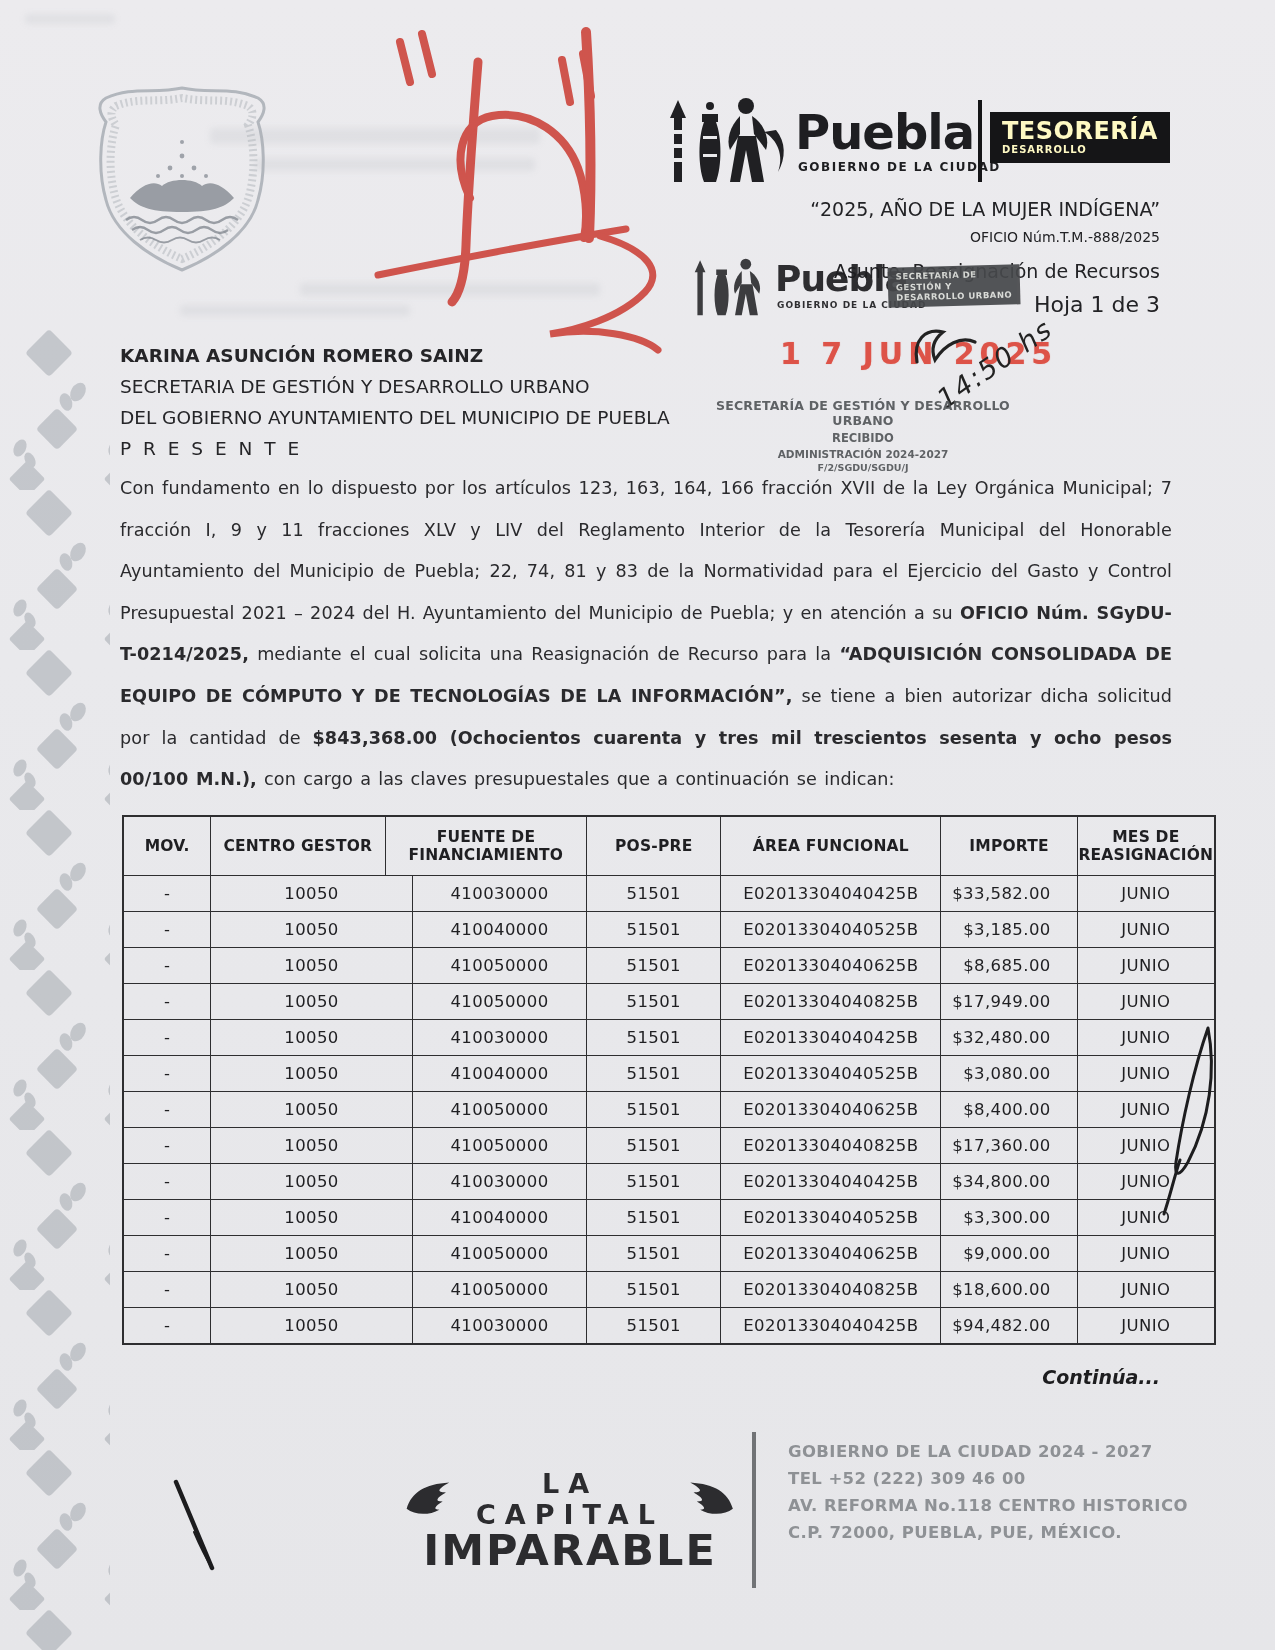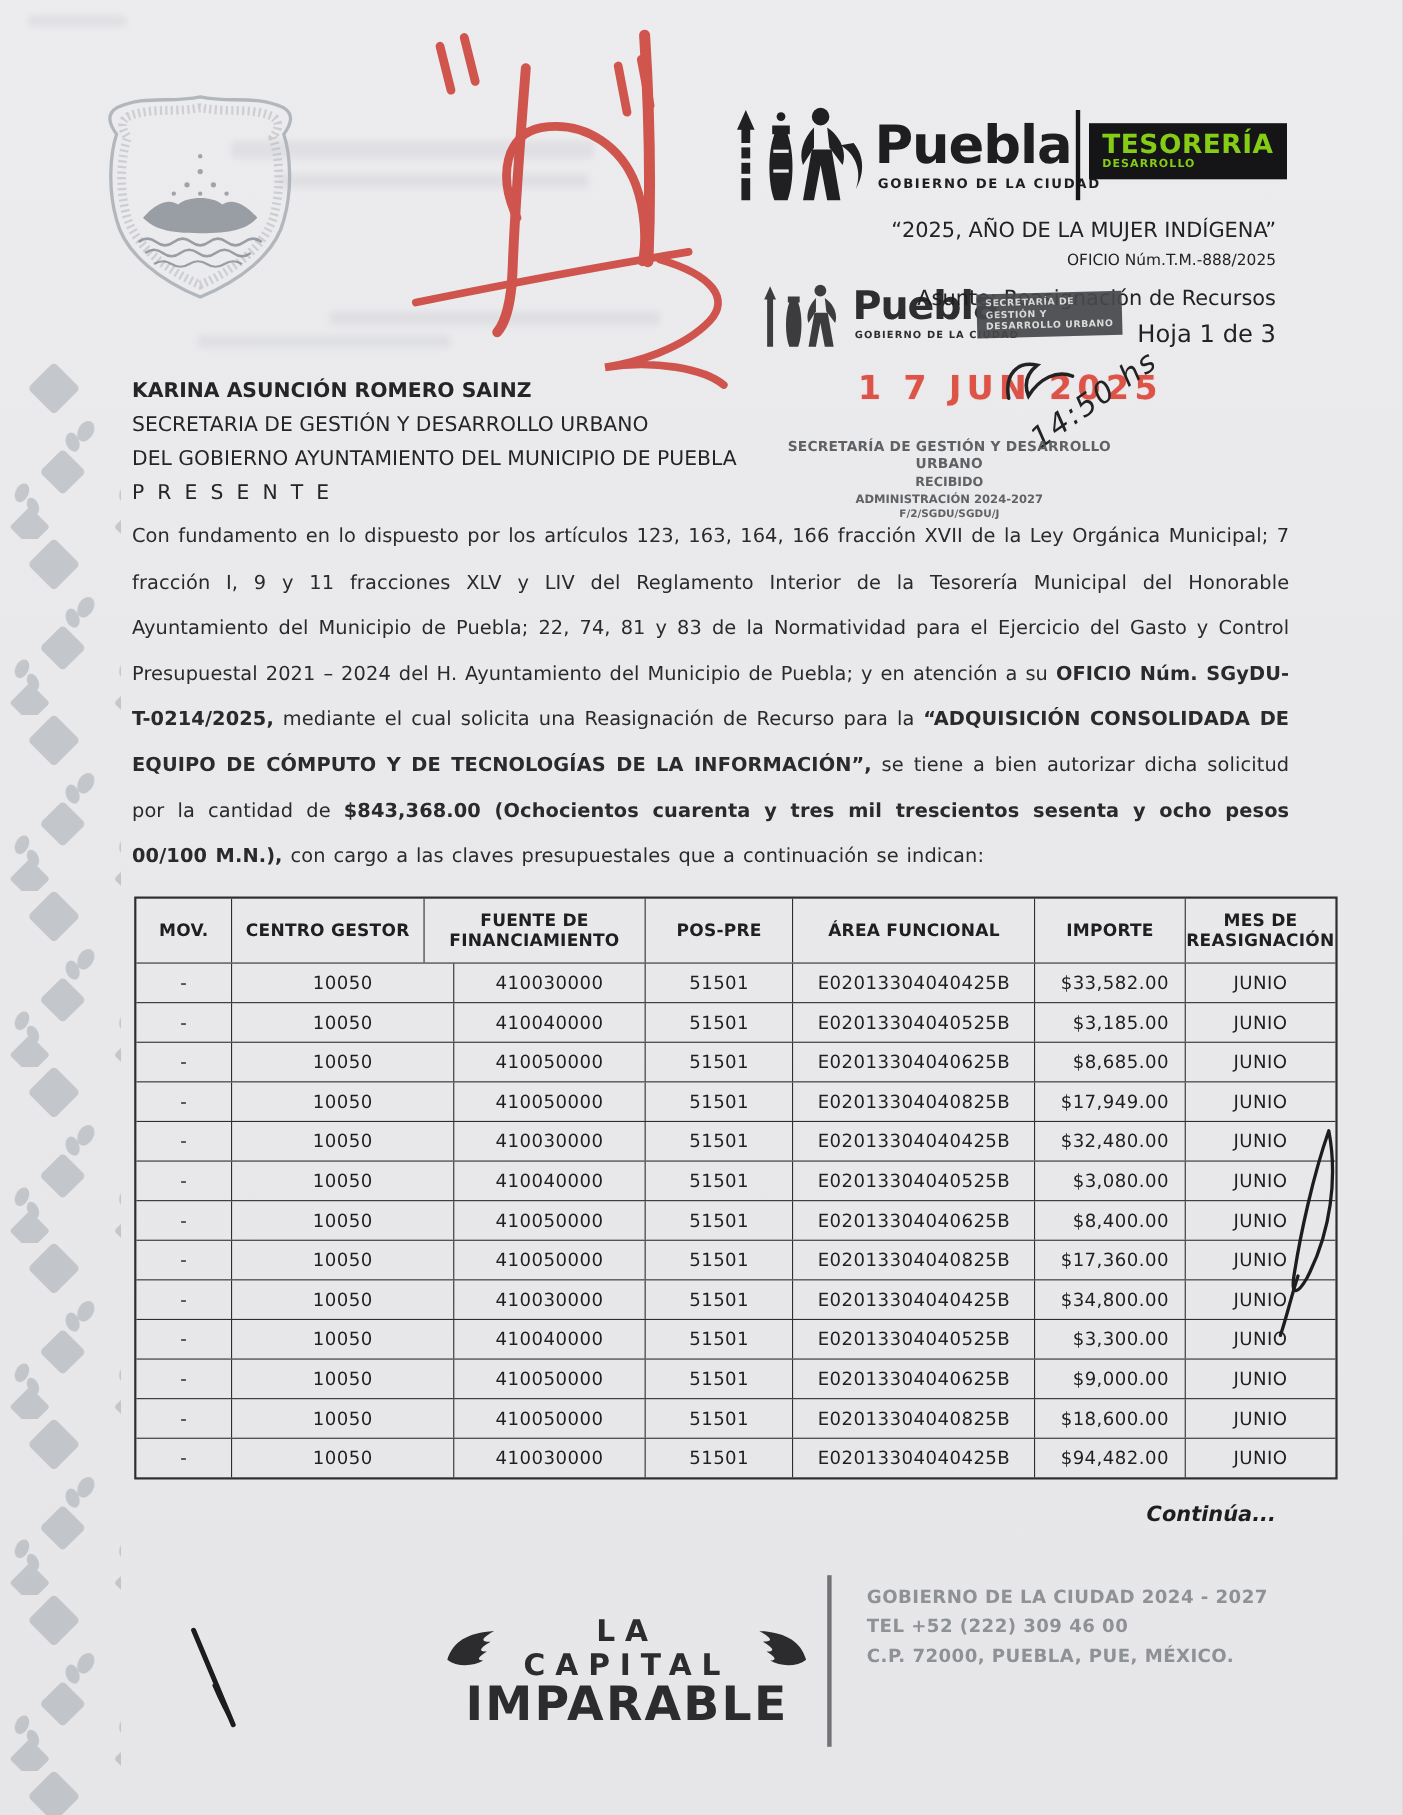--- a/index.html
+++ b/index.html
@@ -5,21 +5,21 @@
   html,body{margin:0;padding:0;background:#d8d8db;}
   .page{
     position:relative;width:1275px;height:1650px;margin:0 auto;overflow:hidden;
     background:linear-gradient(180deg,#ecebee 0%,#e9e9ec 40%,#e6e6e9 100%);
     font-family:"DejaVu Sans","Liberation Sans",sans-serif;color:#27272a;
   }
   .abs{position:absolute;}
   
   .brandword{font-weight:bold;color:#1e1e21;letter-spacing:-1px;}
   .brandsub{font-weight:bold;color:#1e1e21;}
-  .tm-box{background:#151517;color:#84cc16;padding:6px 12px 8px 12px;}
+  .tm-box{background:#151517;color:#fef9c3;padding:6px 12px 8px 12px;}
   .tm-box .l1{font-weight:bold;font-size:24px;letter-spacing:.5px;line-height:26px;}
   .tm-box .l2{font-weight:bold;font-size:10px;letter-spacing:1px;line-height:11px;}
   .hdr-right{right:115px;text-align:right;font-weight:normal;color:#222225;}
   
   .stamp2-box{background:#46484b;color:#d8dad6;padding:4px 8px;opacity:.92;transform:rotate(-1.5deg);}
   .stamp2-box div{font-size:8.5px;font-weight:bold;letter-spacing:.5px;line-height:10.5px;white-space:nowrap;}
   .datestamp{color:#dd5348;font-weight:bold;font-size:30px;letter-spacing:5px;text-shadow:0 0 1px rgba(221,83,72,.55);}
   .handtime{font-style:italic;font-size:27px;color:#222;transform:rotate(-35deg);letter-spacing:2px;white-space:nowrap;}
   .recvstamp{width:340px;text-align:center;color:#54575a;opacity:.92;}
   .recvstamp .r1{font-size:12.5px;font-weight:bold;letter-spacing:.2px;}
@@ -35,21 +35,21 @@
   .seg-b{font-weight:bold;}
   
   .tbl{width:1090px;border:2.5px solid #2e2e30;background:transparent;}
   .tr{display:flex;border-top:1.6px solid #2e2e30;}
   .tr.head{border-top:none;}
   .td{box-sizing:border-box;border-right:1.6px solid #2e2e30;display:flex;align-items:center;justify-content:center;
       text-align:center;font-size:16.5px;color:#1f1f22;letter-spacing:.4px;min-height:35px;padding:2px 4px;}
   .td:last-child{border-right:none;}
   .head .td{font-weight:bold;font-size:15.5px;line-height:18px;min-height:58px;letter-spacing:.2px;}
   .c0{width:8%;}.c1{width:18.5%;}.c2{width:16%;}.c3{width:12.3%;}.c4{width:20.2%;}.c5{width:12.5%;}.c6{width:12.5%;}
-  .tr:not(.head) .c5{justify-content:flex-end;padding-right:14px;}
+  .tr:not(.head) .c5{justify-content:flex-end;padding-right:26px;}
   .continua{font-weight:bold;font-style:italic;font-size:19px;color:#1d1d1f;}
   
   .cap-line{display:flex;align-items:center;gap:10px;}
   .cap-top{font-weight:bold;font-size:27px;letter-spacing:9px;color:#2c2c2f;}
   .cap-bottom{font-weight:bold;font-size:43px;letter-spacing:2px;color:#2c2c2f;line-height:40px;}
   .f-divider{width:4px;background:#5c5e61;opacity:.85;}
   .f-lines div{font-size:16.5px;font-weight:bold;color:#8e9195;line-height:27px;letter-spacing:.4px;}
   .ghost{background:#9aa0a8;filter:blur(3px);opacity:.14;border-radius:3px;}
 </style>
 </head>
@@ -338,16 +338,17 @@
       <svg width="58" height="44" viewBox="0 0 58 44" style="transform:scaleX(-1);" aria-hidden="true">
         <path d="M2,34 C8,14 24,4 54,2 C40,10 38,14 50,14 C38,21 36,25 46,25 C36,31 34,35 42,35 C30,42 12,42 2,34 Z" fill="#2c2c2f"></path>
       </svg>
     </div>
     <div class="cap-bottom">IMPARABLE</div>
   </div>
   <div class="abs f-divider" style="left:752px;top:1432px;height:156px;"></div>
   <div class="abs f-lines" style="left:788px;top:1438px;">
     <div>GOBIERNO DE LA CIUDAD 2024 - 2027</div>
     <div>TEL +52 (222) 309 46 00</div>
+    <div>AV. REFORMA No.118 CENTRO HISTORICO</div>
     <div>C.P. 72000, PUEBLA, PUE, MÉXICO.</div>
   </div>
 
 </div>
 
 </body></html>

